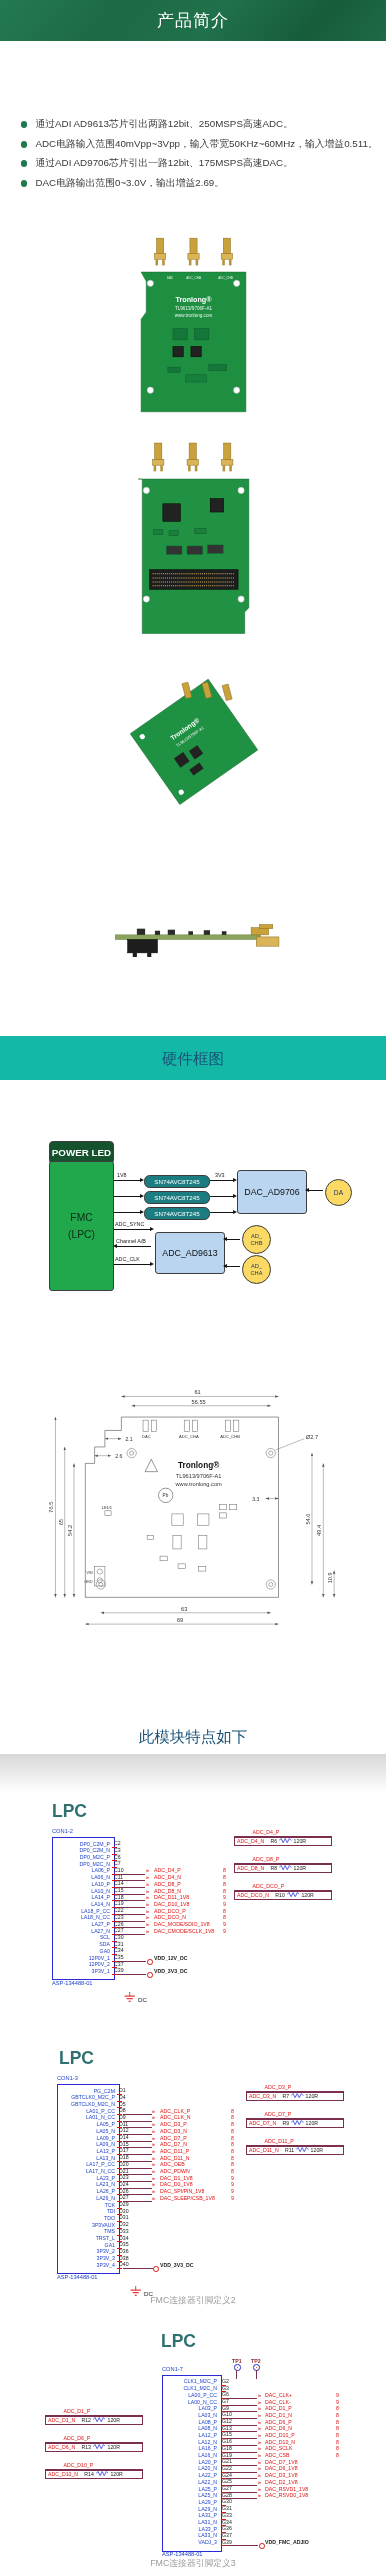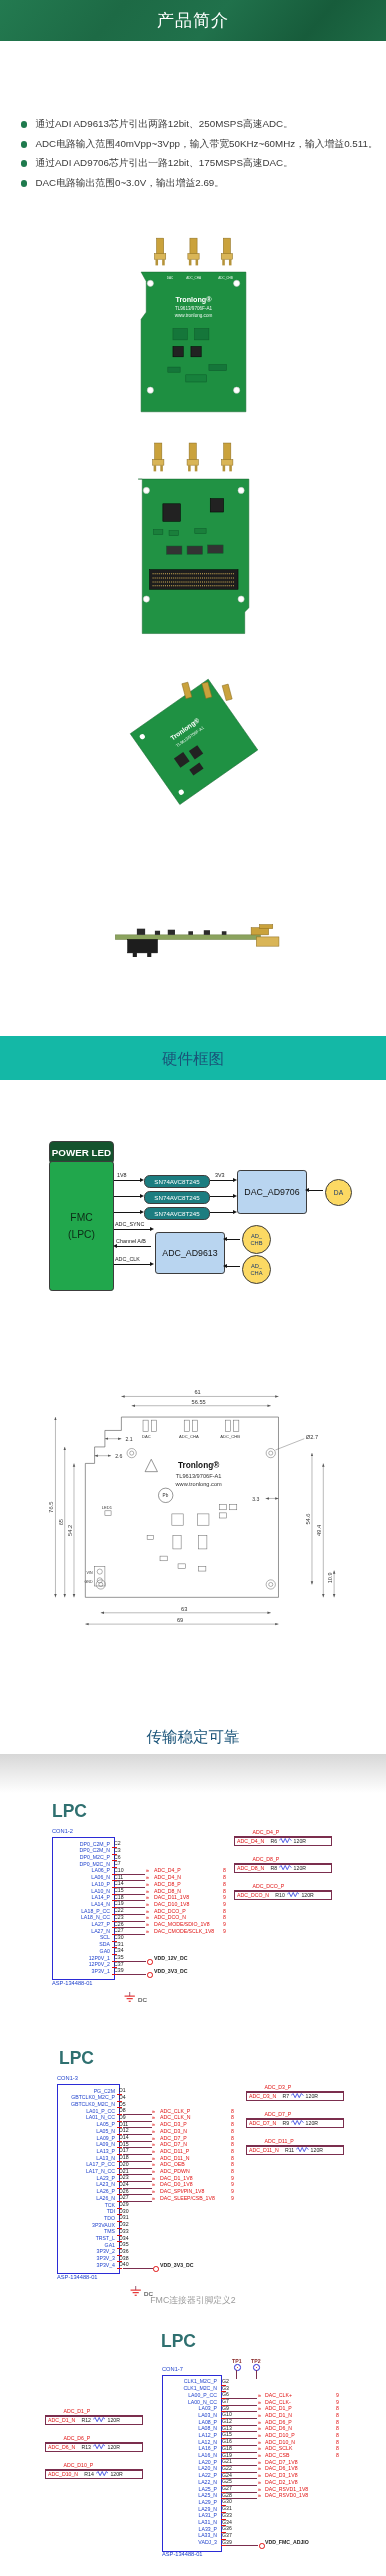--- a/index.html
+++ b/index.html
@@ -327,21 +327,21 @@
     <line x1="542" y1="160" x2="542" y2="420" stroke="#555" stroke-width="0.8" marker-start="url(#ar)" marker-end="url(#ae)"></line>
         <text transform="rotate(-90 538 290)" x="538" y="290" font-size="11" fill="#333" text-anchor="middle">49.4</text>
     <line x1="563" y1="368" x2="563" y2="420" stroke="#555" stroke-width="0.8" marker-start="url(#ar)" marker-end="url(#ae)"></line>
         <text transform="rotate(-90 559 382)" x="559" y="382" font-size="11" fill="#333" text-anchor="middle">10.9</text>
     <line x1="110" y1="450" x2="440" y2="450" stroke="#555" stroke-width="0.8" marker-start="url(#ar)" marker-end="url(#ae)"></line>
         <text x="272" y="446" font-size="11" fill="#333" text-anchor="middle">63</text>
     <line x1="80" y1="472" x2="455" y2="472" stroke="#555" stroke-width="0.8" marker-start="url(#ar)" marker-end="url(#ae)"></line>
         <text x="264" y="468" font-size="11" fill="#333" text-anchor="middle">69</text>
   </svg></div>
 
-  <div class="sect abs" style="top:1727px;">传输稳定可靠</div>
+  <div class="sect abs" style="top:1727px;">此模块特点如下</div>
   <div class="gband abs" style="top:1754px;height:39px;"></div>
   <div id="lpcmount">
       <div class="abs" style="left: 0px; top: 1801px; width: 386px; height: 247px;">
         <div class="lpch" style="left: 52px; top: 0px;">LPC</div>
         <div class="st scon" style="left: 52px; top: 28px;">CON1-2</div>
         <div class="sbox" style="left: 52px; top: 36px; width: 61px; height: 141px;"></div>
         <div class="st spin" style="left: 53px; top: 41px; width: 57px;">DP0_C2M_P</div>
         <div class="st snum" style="left: 114px; top: 40px;">C2</div>
         <div class="stub" style="left: 112px; top: 46px; width: 5.2px;"></div>
         <div class="st spin" style="left: 53px; top: 47px; width: 57px;">DP0_C2M_N</div>
@@ -853,19 +853,20 @@
         <div class="tpl" style="left: 232px; top: 27px;">TP1</div>
         <div class="tpc" style="left: 234px; top: 33px;">
           <i></i>
         </div>
         <div class="wire" style="left: 236px; top: 39px; width: 0.8px; height: 9.3px;"></div>
         <div class="tpl" style="left: 251px; top: 27px;">TP2</div>
         <div class="tpc" style="left: 253px; top: 33px;">
           <i></i>
         </div>
         <div class="wire" style="left: 256px; top: 39px; width: 0.8px; height: 9.3px;"></div>
+        <div class="cap" style="top: 227px;">FMC连接器引脚定义3</div>
       </div>
     </div>
 
   <div id="helpmount"></div>
 
 </div>
 
 
 </body></html>

